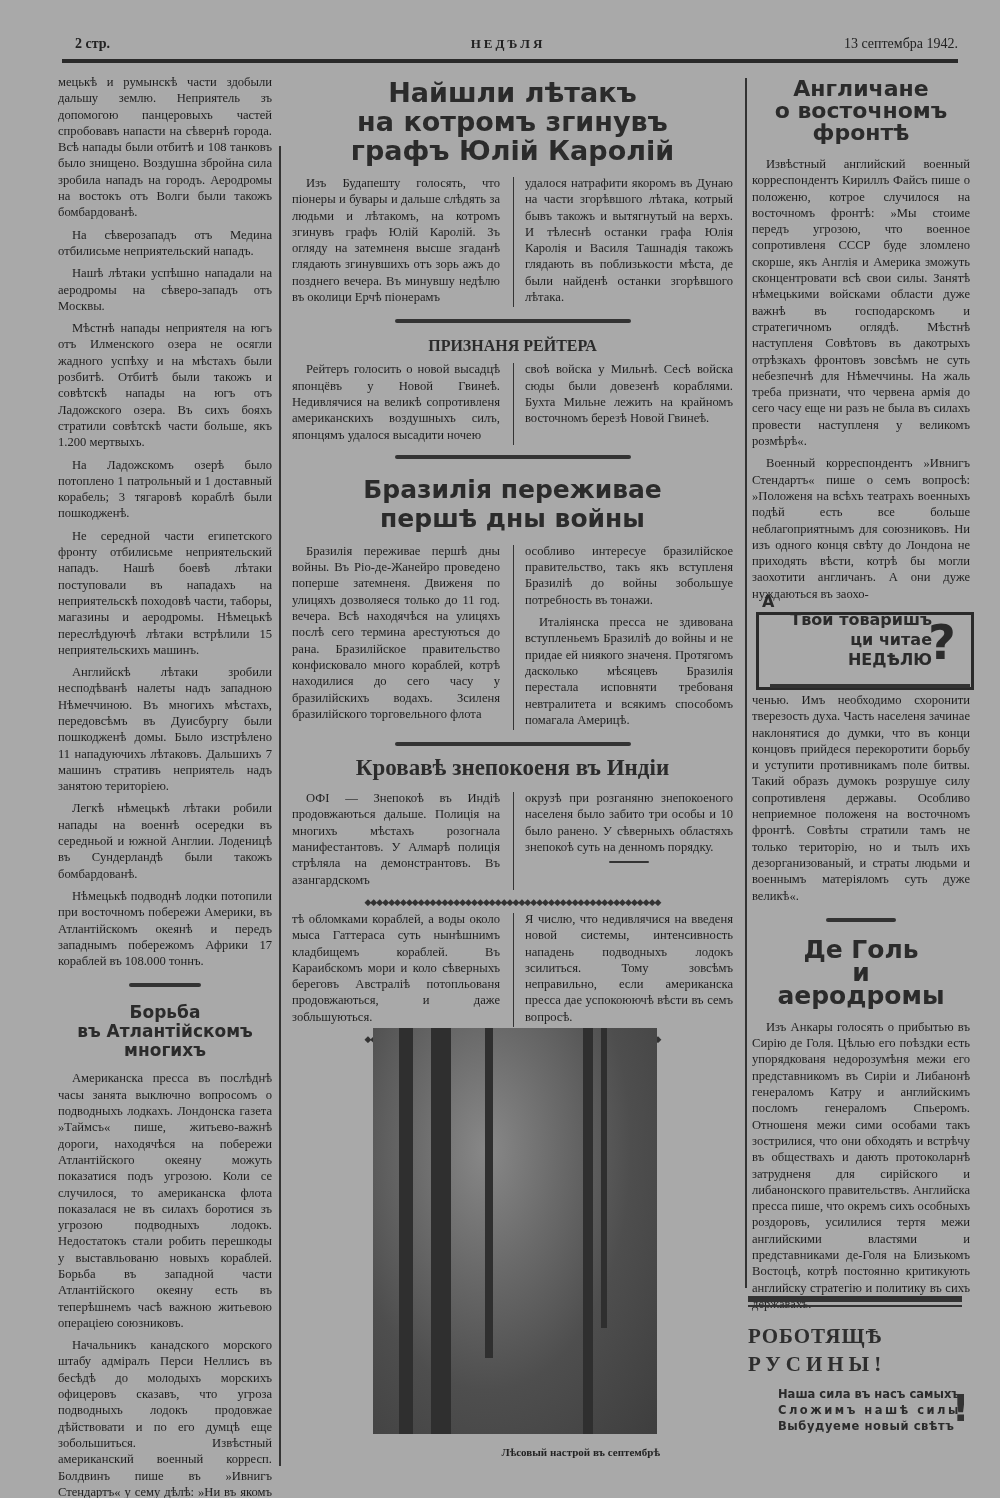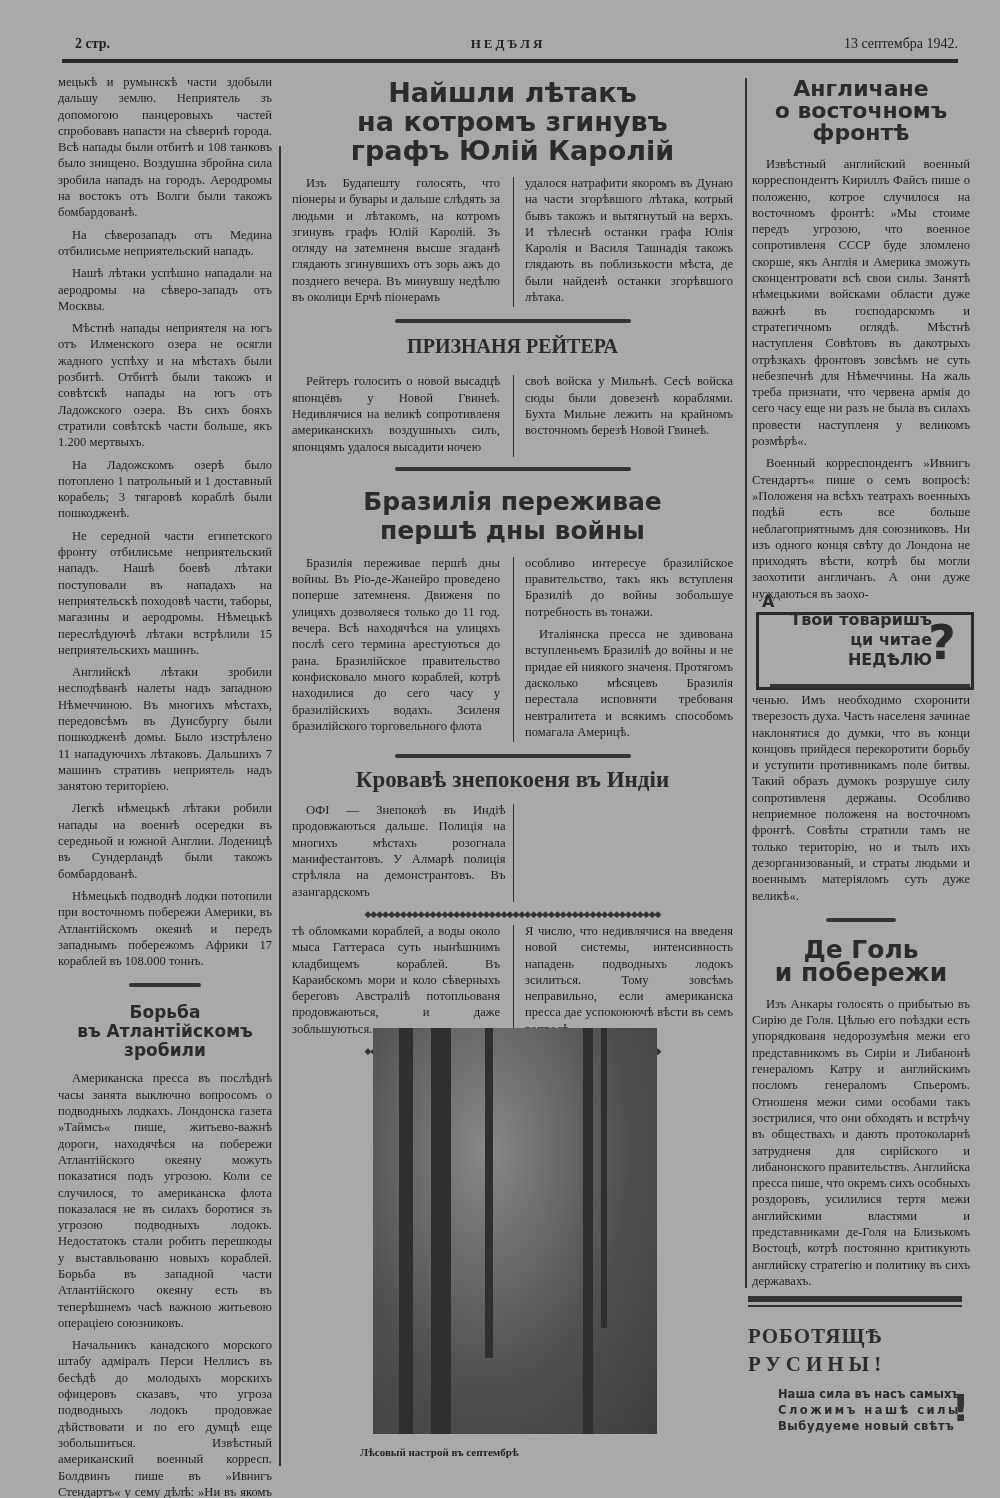--- a/index.html
+++ b/index.html
@@ -39,21 +39,21 @@
   .twocol .div { position: absolute; left: 50%; top: 2px; bottom: 4px; width: 1.5px; background: #333; }
   .hr-short { height: 4px; background: #333; border-radius: 2px; margin: 6px auto; }
   .diamonds { height: 9px; margin: 4px 0; overflow: hidden; white-space: nowrap; font-size: 9px; line-height: 9px; color: #333; letter-spacing: -1px; text-align: center; }
   .photo {
     position: absolute; left: 373px; top: 1028px; width: 284px; height: 406px;
     background:
       radial-gradient(ellipse at 40% 30%, #888 0%, #6a6a6a 30%, #4e4e4e 60%, #3e3e3e 100%);
     overflow: hidden;
   }
   .trunk { position: absolute; top: 0; background: #2f2f2f; }
-  .caption { position: absolute; left: 360px; top: 1446px; width: 300px; text-align: left; font-size: 11px; font-weight: bold; color: #222; }
+  .caption { position: absolute; left: 360px; top: 1446px; width: 300px; text-align: right; font-size: 11px; font-weight: bold; color: #222; }
   .promo {
     position: absolute; left: 756px; top: 612px; width: 212px; height: 72px;
     border: 3px solid #2a2a2a;
   }
   .promo-a { position: absolute; left: 762px; top: 592px; font-family: "DejaVu Sans", sans-serif; font-weight: bold; font-size: 16px; color: #2b2b2b; }
   .promo-text { position: absolute; left: 762px; top: 610px; width: 170px; font-family: "DejaVu Sans", sans-serif; font-weight: bold; color: #2b2b2b; font-size: 16px; line-height: 20px; text-align: right; }
   .promo-q { position: absolute; left: 928px; top: 612px; font-family: "DejaVu Sans", sans-serif; font-weight: bold; font-size: 48px; line-height: 60px; color: #2b2b2b; }
   .promo-bar { position: absolute; left: 770px; top: 684px; width: 200px; height: 4px; background: #333; }
   .workers-rule1 { position: absolute; left: 748px; top: 1296px; width: 214px; height: 6px; background: #333; }
   .workers-rule2 { position: absolute; left: 748px; top: 1305px; width: 214px; height: 2px; background: #333; }
@@ -83,21 +83,21 @@
     <p class="t">На Ладожскомъ озерѣ было потоплено 1 патрольный и 1 доставный корабель; 3 тягаровѣ кораблѣ были пошкодженѣ.</p>
     <p class="t">Не середной части египетского фронту отбилисьме неприятельский нападъ. Нашѣ боевѣ лѣтаки поступовали въ нападахъ на неприятельскѣ походовѣ части, таборы, магазины и аеродромы. Нѣмецькѣ переслѣдуючѣ лѣтаки встрѣлили 15 неприятельскихъ машинъ.</p>
     <p class="t">Английскѣ лѣтаки зробили несподѣванѣ налеты надъ западною Нѣмеччиною. Въ многихъ мѣстахъ, передовсѣмъ въ Дуисбургу были пошкодженѣ домы. Было изстрѣлено 11 нападуючихъ лѣтаковъ. Дальшихъ 7 машинъ стративъ неприятель надъ занятою територiею.</p>
     <p class="t">Легкѣ нѣмецькѣ лѣтаки робили напады на военнѣ осередки въ середньой и южной Англии. Лоденицѣ въ Сундерландѣ были такожъ бомбардованѣ.</p>
     <p class="t">Нѣмецькѣ подводнѣ лодки потопили при восточномъ побережи Америки, въ Атлантiйскомъ океянѣ и передъ западнымъ побережомъ Африки 17 кораблей въ 108.000 тоннъ.</p>
     <div class="hr-short" style="width:72px; margin:14px auto 10px;"></div>
     <div>
       <div class="h-sans" style="font-size:17px; line-height:19px; margin-bottom:10px;">
         <div>Борьба</div>
         <div>въ Атлантiйскомъ</div>
-        <div>зробили</div>
+        <div>многихъ</div>
       </div>
       <p class="t">Американска пресса въ послѣднѣ часы занята выключно вопросомъ о подводныхъ лодкахъ. Лондонска газета »Таймсъ« пише, житьево-важнѣ дороги, находячѣся на побережи Атлантiйского океяну можуть показатися подъ угрозою. Коли се случилося, то американска флота показалася не въ силахъ боротися зъ угрозою подводныхъ лодокъ. Недостатокъ стали робить перешкоды у выставльованю новыхъ кораблей. Борьба въ западной части Атлантiйского океяну есть въ теперѣшнемъ часѣ важною житьевою операцiею союзниковъ.</p>
       <p class="t">Начальникъ канадского морского штабу адміралъ Перси Неллисъ въ бесѣдѣ до молодыхъ морскихъ офицеровъ сказавъ, что угроза подводныхъ лодокъ продовжае дѣйствовати и по его думцѣ еще зобольшиться. Извѣстный американский военный корресп. Болдвинъ пише въ »Ивнигъ Стендартъ« у сему дѣлѣ: »Ни въ якомъ случаю не можно числити, что угроза подводныхъ лодокъ въ Западномъ Атлантицѣ отсторонена. Береги Атлантiйского океяну покры-</p>
     </div>
   </div>
 
   <div class="col col-mid">
     <div>
       <div class="h-sans" style="font-size:27px; line-height:29px; margin:4px 0 10px;">
         <div>Найшли лѣтакъ</div>
@@ -111,21 +111,21 @@
         <div class="div"></div>
         <div class="c">
             <p class="t noind">удалося натрафити якоромъ въ Дунаю на части згорѣвшого лѣтака, котрый бывъ такожъ и вытягнутый на верхъ. И тѣлеснѣ останки графа Юлiя Каролiя и Василя Ташнадiя такожъ глядають въ поблизькости мѣста, де были найденѣ останки згорѣвшого лѣтака.</p>
           </div>
       </div>
     </div>
 
     <div class="hr-short" style="width:236px; margin:8px auto 8px;"></div>
 
     <div>
-      <div class="h-serif" style="font-size:20px; line-height:30px; margin-bottom:12px;">ПРИЗНАНЯ РЕЙТЕРА</div>
+      <div class="h-serif" style="font-size:16px; line-height:30px; margin-bottom:0;">ПРИЗНАНЯ РЕЙТЕРА</div>
       <div class="twocol">
         <div class="c">
             <p class="t">Рейтеръ голосить о новой высадцѣ японцёвъ у Новой Гвинеѣ. Недивлячися на великѣ сопротивленя американскихъ воздушныхъ силъ, японцямъ удалося высадити ночею</p>
           </div>
         <div class="div"></div>
         <div class="c">
             <p class="t noind">своѣ войска у Мильнѣ. Сесѣ войска сюды были довезенѣ кораблями. Бухта Мильне лежить на крайномъ восточномъ березѣ Новой Гвинеѣ.</p>
           </div>
       </div>
     </div>
@@ -151,20 +151,24 @@
 
     <div class="hr-short" style="width:236px; margin:8px auto 8px;"></div>
 
     <div>
       <div class="h-serif" style="font-size:23px; line-height:28px; margin-bottom:8px;">Кровавѣ знепокоеня въ Индiи</div>
       <div class="twocol">
         <div class="c">
             <p class="t">ОФI — Знепокоѣ въ Индiѣ продовжаються дальше. Полицiя на многихъ мѣстахъ розогнала манифестантовъ. У Алмарѣ полицiя стрѣляла на демонстрантовъ. Въ азангардскомъ</p>
           </div>
         <div class="div"></div>
+        <div class="c">
+          <p class="t noind">окрузѣ при розганяню знепокоеного населеня было забито три особы и 10 было ранено. У сѣверныхъ областяхъ знепокоѣ суть на денномъ порядку.</p>
+          <div class="hr-short" style="width:40px; height:2px; margin:4px auto;"></div>
+        </div>
       </div>
     </div>
 
     <div class="diamonds">◆◆◆◆◆◆◆◆◆◆◆◆◆◆◆◆◆◆◆◆◆◆◆◆◆◆◆◆◆◆◆◆◆◆◆◆◆◆◆◆◆◆◆◆◆◆◆◆◆◆</div>
 
     <div class="twocol">
       <div class="c">
           <p class="t noind">тѣ обломками кораблей, а воды около мыса Гаттераса суть нынѣшнимъ кладбищемъ кораблей. Въ Караибскомъ мори и коло сѣверныхъ береговъ Австралiѣ потопльованя продовжаються, и даже зобльшуються.</p>
         </div>
       <div class="div"></div>
@@ -206,21 +210,21 @@
   </div>
   <div class="promo-q">?</div>
   <div class="promo-bar"></div>
 
   <div class="col" style="left:752px; top:692px; width:218px;">
     <p class="t noind">ченью. Имъ необходимо схоронити тверезость духа. Часть населеня зачинае наклонятися до думки, что въ конци концовъ прийдеся перекоротити борьбу и уступити противникамъ поле битвы. Такий образъ думокъ розрушуе силу сопротивленя державы. Особливо неприемное положеня на восточномъ фронтѣ. Совѣты стратили тамъ не только територiю, но и тылъ ихъ дезорганизованый, и страты людьми и военнымъ матерiяломъ суть дуже великѣ«.</p>
     <div class="hr-short" style="width:70px; margin:14px auto 10px;"></div>
     <div>
       <div class="h-sans" style="font-size:25px; line-height:23px; margin-bottom:12px;">
         <div>Де Голь</div>
-        <div>и побережи</div>
+        <div>и аеродромы</div>
       </div>
       <p class="t">Изъ Анкары голосять о прибытью въ Сирiю де Голя. Цѣлью его поѣздки есть упорядкованя недорозумѣня межи его представникомъ въ Сирiи и Либанонѣ генераломъ Катру и английскимъ посломъ генераломъ Спьеромъ. Отношеня межи сими особами такъ зострилися, что они обходять и встрѣчу въ обществахъ и дають протоколарнѣ затрудненя для сирiйского и либанонского правительствъ. Английска пресса пише, что окремъ сихъ особныхъ роздоровъ, усилилися тертя межи английскими властями и представниками де-Голя на Близькомъ Востоцѣ, котрѣ постоянно критикують английску стратегiю и политику въ сихъ державахъ.</p>
     </div>
   </div>
 
   <div class="workers-rule1"></div>
   <div class="workers-rule2"></div>
   <div class="workers-title">
     <span>РОБОТЯЩѢ</span>
     <span class="l2">РУСИНЫ!</span>

